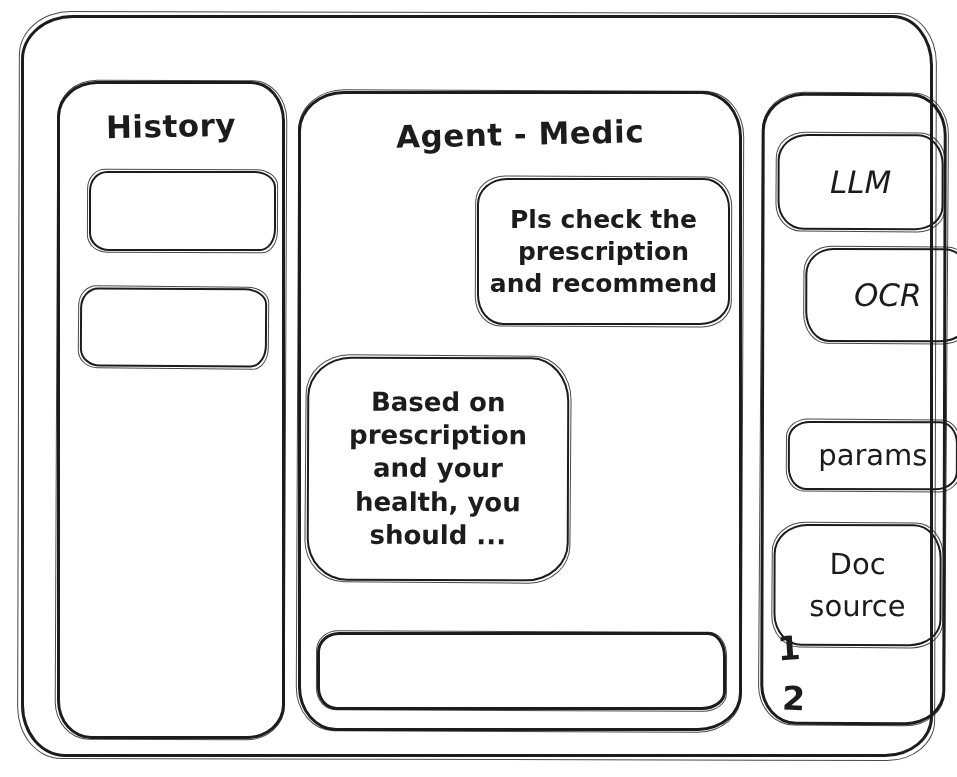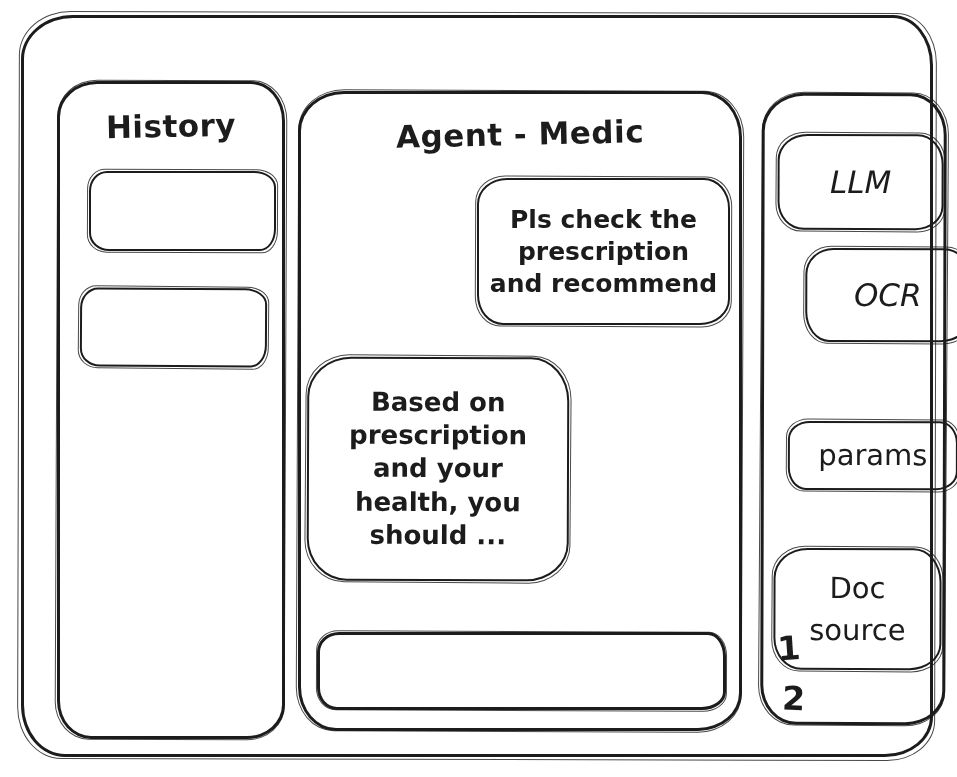--- a/index.html
+++ b/index.html
@@ -126,21 +126,21 @@
     border-radius: 28px 26px 30px 24px / 26px 28px 24px 30px;
     margin-left: 28px;
   }
   .tool.params {
     left: 8px; top: 325px; width: 170px; height: 69px;
     font-size: 29px;
     border-radius: 22px 18px 22px 18px / 18px 22px 18px 22px;
     margin-left: 16px;
   }
   .tool.doc {
-    left: 10px; top: 452px; width: 168px; height: 122px;
+    left: 10px; top: 428px; width: 168px; height: 122px;
     font-size: 29px;
     padding: 4px 14px;
     border-radius: 34px 28px 32px 28px / 30px 34px 26px 32px;
   }
   .note {
     position: absolute;
     font-size: 33px;
     font-weight: 700;
     line-height: 1;
   }

